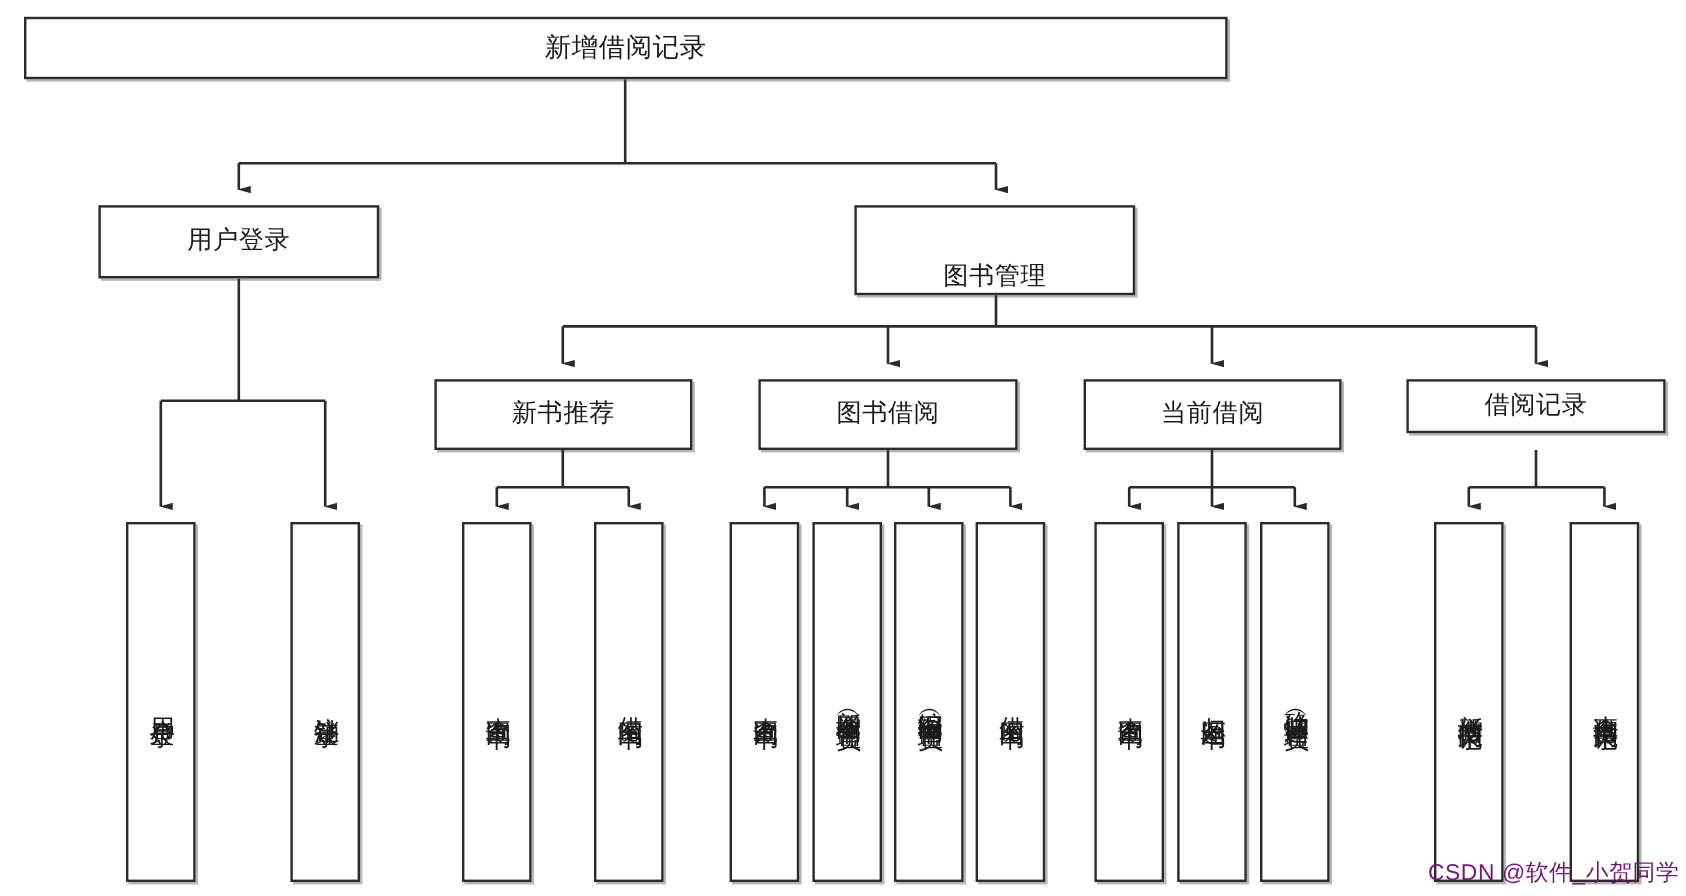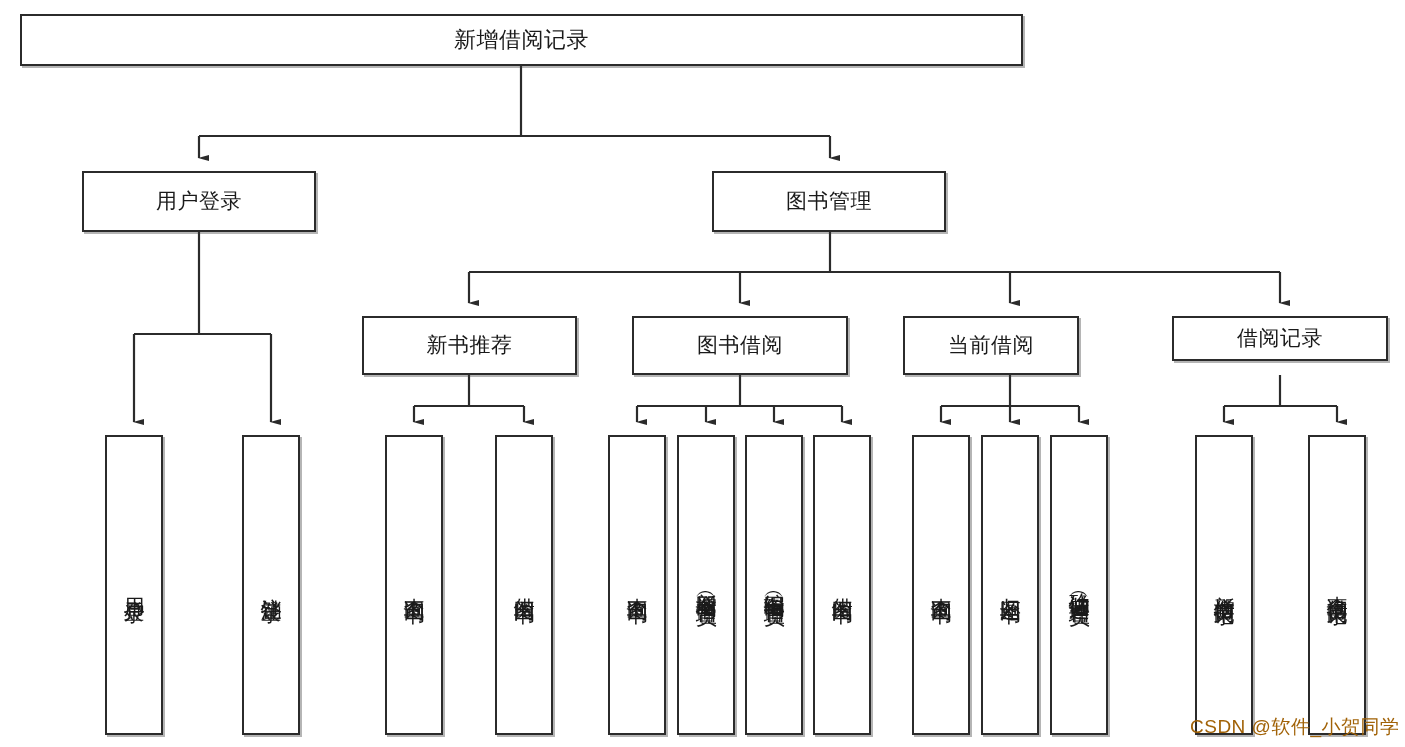--- a/index.html
+++ b/index.html
@@ -48,21 +48,21 @@
     font-size: 21px;
     line-height: 1.45;
     letter-spacing: 2px;
     white-space: normal;
     max-height: 280px;
   }
   .node.root .label { font-size: 22px; }
   .watermark {
     position: absolute;
     font-size: 19px;
-    color: #a16207;
+    color: #701a75;
     white-space: nowrap;
     z-index: 3;
     letter-spacing: 0.5px;
   }
 </style>
 </head>
 <body>
 
 <div id="canvas">
 
@@ -116,31 +116,31 @@
     </g>
   </svg>
 
   <div class="node root" style="left:20px; top:14px; width:1003px; height:52px;">
     <span class="label">新增借阅记录</span>
   </div>
 
   <div class="node" style="left:82px; top:171px; width:234px; height:61px;">
     <span class="label">用户登录</span>
   </div>
-  <div class="node" style="left:712px; top:171px; width:234px; height:61px;">
+  <div class="node" style="left:712px; top:171px; width:234px; height:75px;align-items:flex-end;">
     <span class="label">图书管理</span>
   </div>
 
   <div class="node" style="left:632px; top:316px; width:216px; height:59px;">
     <span class="label">图书借阅</span>
   </div>
   <div class="node" style="left:362px; top:316px; width:215px; height:59px;">
     <span class="label">新书推荐</span>
   </div>
-  <div class="node" style="left:903px; top:316px; width:176px; height:59px;">
+  <div class="node" style="left:903px; top:316px; width:215px; height:59px;">
     <span class="label">当前借阅</span>
   </div>
   <div class="node" style="left:1172px; top:316px; width:216px; height:45px;">
     <span class="label">借阅记录</span>
   </div>
 
   <div class="node leaf" style="left:105px; top:435px; width:58px; height:300px;">
     <span class="label">用户登录</span>
   </div>
   <div class="node leaf" style="left:242px; top:435px; width:58px; height:300px;">

